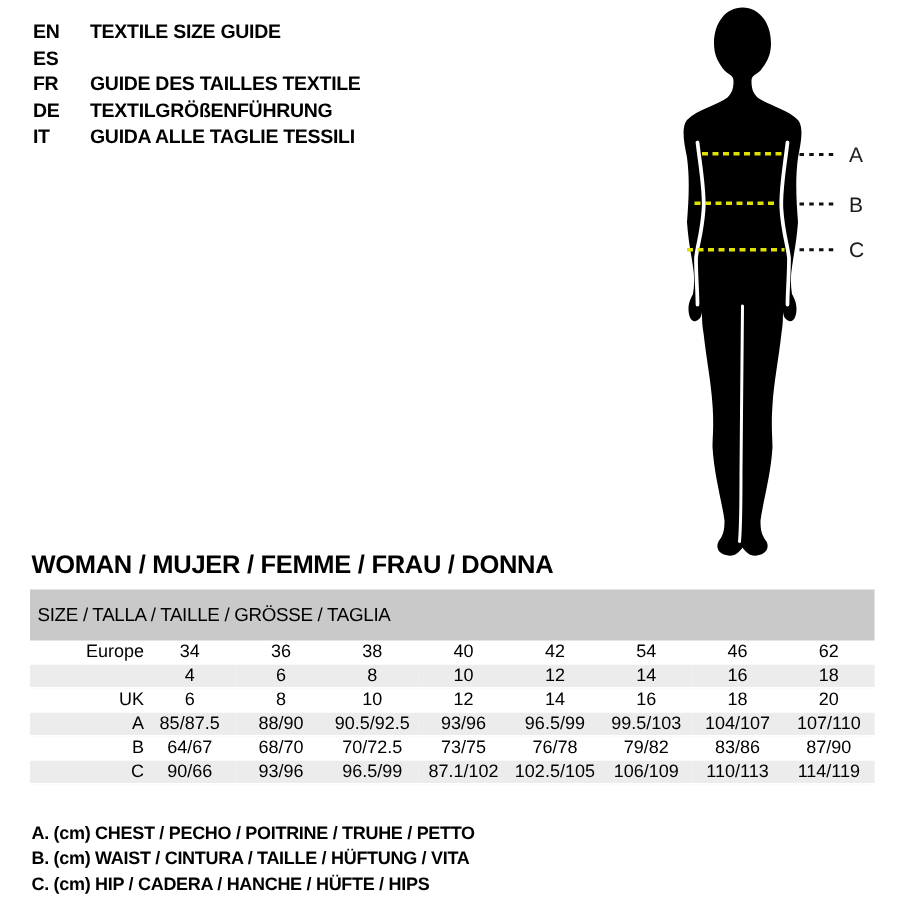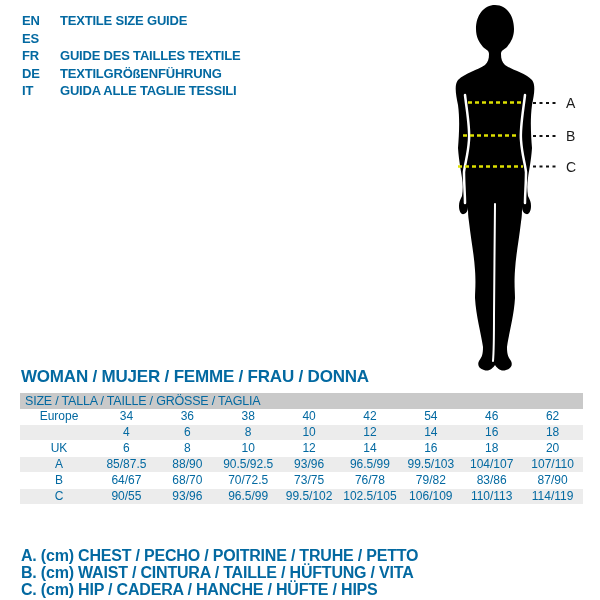--- a/index.html
+++ b/index.html
@@ -22,34 +22,34 @@
   
   .woman-title { position:absolute; left:21px; top:367px; font-weight:bold; font-size:17px; letter-spacing:-0.2px; }
 
   
   .size-table {
     position:absolute; left:20px; top:393px; width:563px;
     border-collapse:collapse; table-layout:fixed; font-size:12px;
   }
   .size-table th.band {
     text-align:left; font-weight:normal; font-size:12.5px;
-    height:16px; padding:0 0 0 5px; letter-spacing:-0.2px;
+    height:34px; padding:0 0 0 5px; letter-spacing:-0.2px;
   }
   .size-table td { height:15px; line-height:15px; padding:0; text-align:center; white-space:nowrap; }
   .size-table tbody tr { border-bottom:1px solid #fff; }
-  .size-table td.rowlabel { text-align:center; padding-left:2px; }
+  .size-table td.rowlabel { text-align:right; padding-left:2px; }
 
   
   .legend { position:absolute; left:21px; top:547px; }
-  .legend-line { font-weight:bold; font-size:16px; line-height:17px; letter-spacing:-0.2px; white-space:nowrap; }
+  .legend-line { font-weight:bold; font-size:12px; line-height:17px; letter-spacing:-0.2px; white-space:nowrap; }
 </style>
 </head>
 <body>
 
-<div class="canvas" style="background: rgb(255, 255, 255); color: #0369a1;">
+<div class="canvas" style="background: rgb(255, 255, 255); color: #000000;">
 
   <div class="langs">
     <div class="lang-row">
       <span class="lang-code">EN</span>
       <span class="lang-label">TEXTILE SIZE GUIDE</span>
     </div>
     <div class="lang-row">
       <span class="lang-code">ES</span>
     </div>
     <div class="lang-row">
@@ -197,24 +197,24 @@
           <td>68/70</td>
           <td>70/72.5</td>
           <td>73/75</td>
           <td>76/78</td>
           <td>79/82</td>
           <td>83/86</td>
           <td>87/90</td>
         </tr>
         <tr style="background: rgb(236, 236, 236);">
           <td class="rowlabel">C</td>
-          <td>90/55</td>
+          <td>90/66</td>
           <td>93/96</td>
           <td>96.5/99</td>
-          <td>99.5/102</td>
+          <td>87.1/102</td>
           <td>102.5/105</td>
           <td>106/109</td>
           <td>110/113</td>
           <td>114/119</td>
         </tr>
       </tbody>
   </table>
 
   <div class="legend">
     <div class="legend-line">A. (cm) CHEST / PECHO / POITRINE / TRUHE / PETTO</div>

